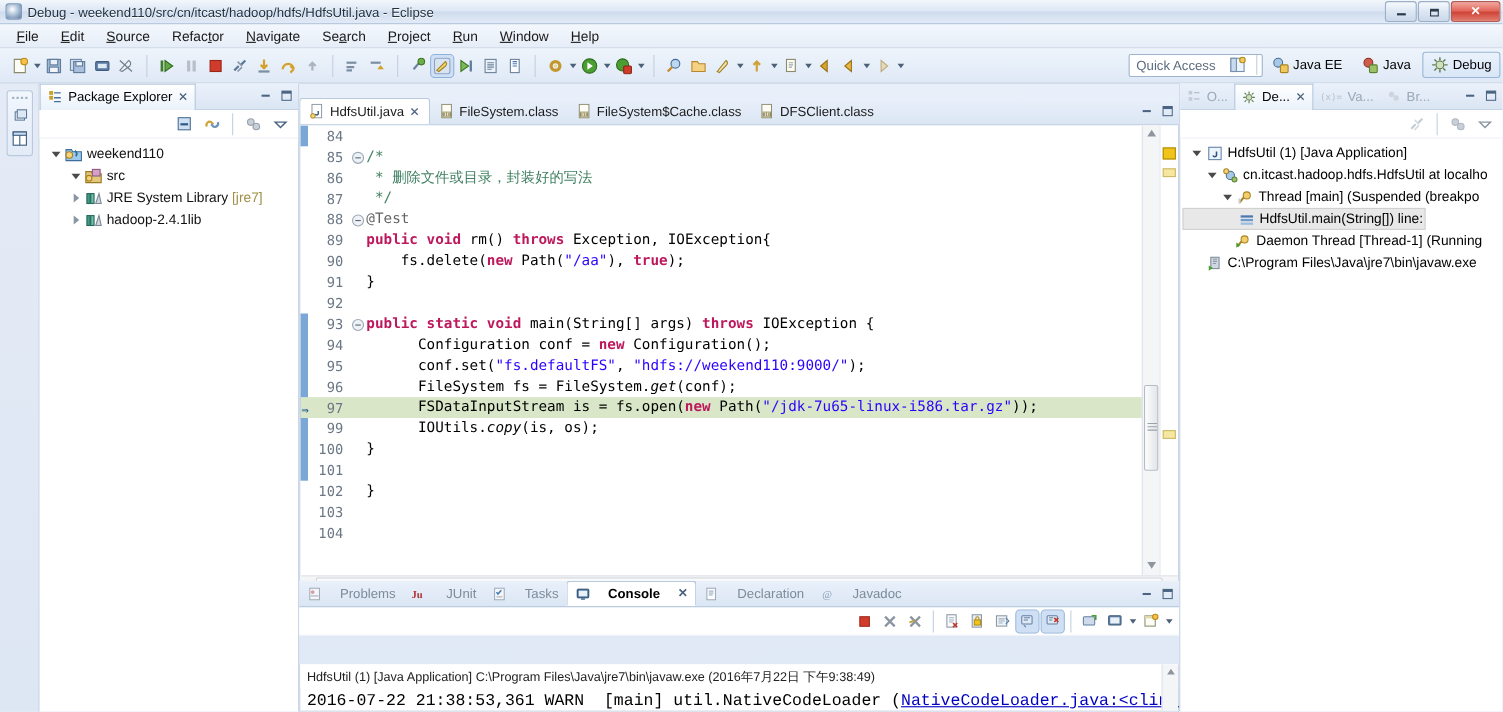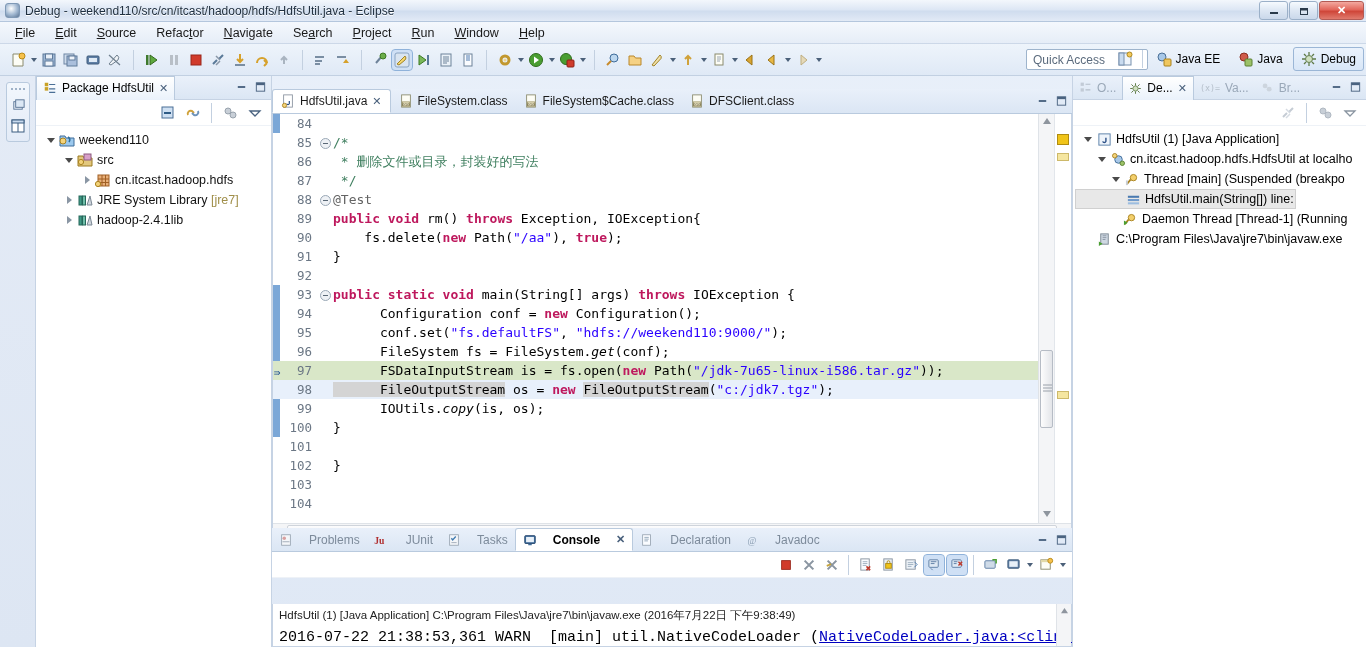--- a/index.html
+++ b/index.html
@@ -458,21 +458,21 @@
     </div>
 
     <div class="pkg">
       <div class="vtabrow">
         <div class="vtab sel">
           <svg width="14" height="14" viewBox="0 0 16 16">
               <rect x="2" y="2" width="4" height="4" fill="#c9a227"></rect>
               <rect x="2" y="7" width="4" height="4" fill="#c9a227"></rect>
               <path d="M7 4h7M7 9h7M7 13h7" stroke="#4a6f96" stroke-width="1.4"></path>
             </svg>
-          <span>Package HdfsUtil</span>
+          <span>Package Explorer</span>
           <span class="x-close">✕</span>
         </div>
         <div class="vbtns">
           <div class="vmin">
             <svg width="13" height="12" viewBox="0 0 14 12">
                 <rect x="3" y="5" width="8" height="2" fill="#4a6380"></rect>
               </svg>
           </div>
           <div class="vmax">
             <svg width="13" height="12" viewBox="0 0 14 12">
@@ -527,31 +527,20 @@
           <div class="ticon">
             <svg width="16" height="16" viewBox="0 0 16 16">
                 <path d="M1 4h5l1 2h8v8H1z" fill="#e2c87e" stroke="#9c7a20"></path>
                 <rect x="7" y="2" width="7" height="6" fill="#d7a0c8" stroke="#8d5a80"></rect>
                 <circle cx="4" cy="10" r="2.6" fill="#f4d37a" stroke="#a9821f"></circle>
               </svg>
           </div>
           <div class="tlabel">src</div>
         </div>
 
-        <div class="trow" style="padding-left:44px">
-          <div class="tw right"></div>
-          <div class="ticon">
-            <svg width="16" height="16" viewBox="0 0 16 16">
-                <rect x="3" y="3" width="11" height="11" fill="#e8b07a" stroke="#a05f24"></rect>
-                <path d="M3 7h11M3 10.5h11M7 3v11M10.5 3v11" stroke="#a05f24"></path>
-                <circle cx="3" cy="12" r="2.6" fill="#f4d37a" stroke="#a9821f"></circle>
-              </svg>
-          </div>
-          <div class="tlabel">cn.itcast.hadoop.hdfs</div>
-        </div>
 
 
         <div class="trow" style="padding-left:26px">
           <div class="tw right"></div>
           <div class="ticon">
             <svg width="16" height="16" viewBox="0 0 16 16">
                 <rect x="2" y="4" width="3" height="9" fill="#3f9a86" stroke="#26675a"></rect>
                 <rect x="5.5" y="4" width="3" height="9" fill="#6fbda8" stroke="#26675a"></rect>
                 <path d="M10 13 l3-9 2 9z" fill="#cfd6dd" stroke="#7b8894"></path>
               </svg>
@@ -656,21 +645,20 @@
           <div class="line"><span class="ln">93</span><span class="fold has"></span><span class="ctext"><span class="kw">public</span><span> </span><span class="kw">static</span><span> </span><span class="kw">void</span><span> main(String[] args) </span><span class="kw">throws</span><span> IOException {</span></span></div>
 
           <div class="line"><span class="ln">94</span><span class="fold"></span><span class="ctext"><span>      Configuration conf = </span><span class="kw">new</span><span> Configuration();</span></span></div>
 
           <div class="line"><span class="ln">95</span><span class="fold"></span><span class="ctext"><span>      conf.set(</span><span class="str">"fs.defaultFS"</span><span>, </span><span class="str">"hdfs://weekend110:9000/"</span><span>);</span></span></div>
 
           <div class="line"><span class="ln">96</span><span class="fold"></span><span class="ctext"><span>      FileSystem fs = FileSystem.</span><span class="ital">get</span><span>(conf);</span></span></div>
 
           <div class="line hl-exec"><span class="dbg-arrow">⇛</span><span class="ln">97</span><span class="fold"></span><span class="ctext"><span>      FSDataInputStream is = fs.open(</span><span class="kw">new</span><span> Path(</span><span class="str">"/jdk-7u65-linux-i586.tar.gz"</span><span>));</span></span></div>
 
-          <div class="line hl-cursor"><span class="ln">98</span><span class="fold"></span><span class="ctext"><span class="selbg">      FileOutputStream</span><span> os = </span><span class="kw">new</span><span> </span><span class="selbg">FileOutputStream</span><span>(</span><span class="str">"c:/jdk7.tgz"</span><span>);</span></span></div>
 
           <div class="line"><span class="ln">99</span><span class="fold"></span><span class="ctext"><span>      IOUtils.</span><span class="ital">copy</span><span>(is, os);</span></span></div>
 
           <div class="line"><span class="ln">100</span><span class="fold"></span><span class="ctext"><span>}</span></span></div>
 
           <div class="line"><span class="ln">101</span><span class="fold"></span><span class="ctext"></span></div>
 
           <div class="line"><span class="ln">102</span><span class="fold"></span><span class="ctext"><span>}</span></span></div>
 
           <div class="line"><span class="ln">103</span><span class="fold"></span><span class="ctext"></span></div>

